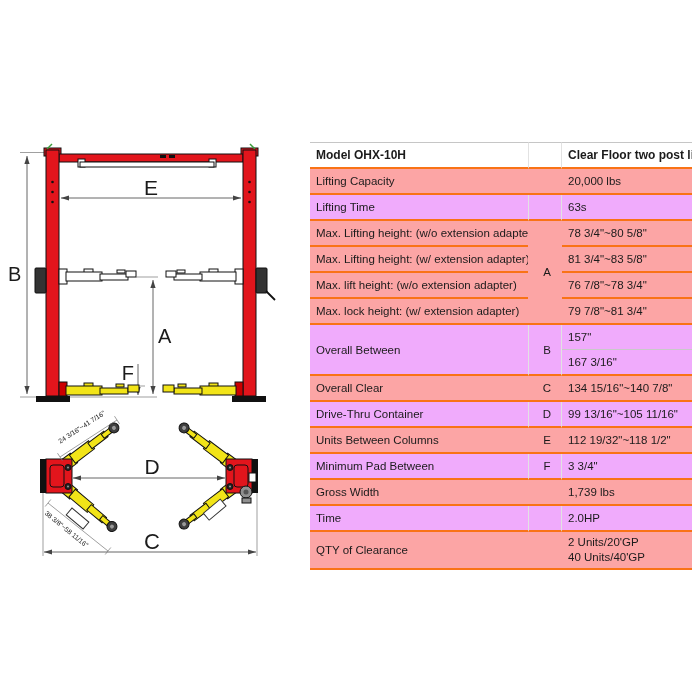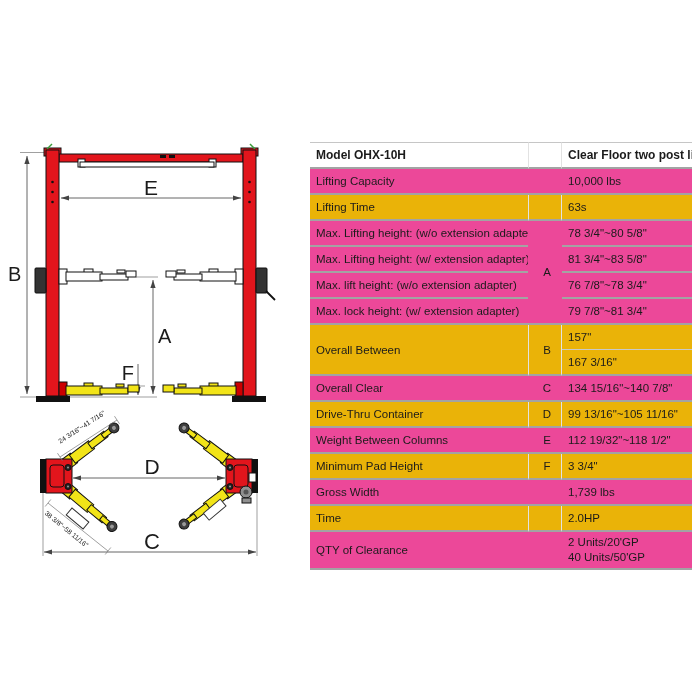--- a/index.html
+++ b/index.html
@@ -1,24 +1,24 @@
 <!DOCTYPE html>
 <html><head>
 <meta charset="utf-8">
 <style>
   html,body{margin:0;padding:0;background:#fff;}
   body{width:700px;height:700px;position:relative;font-family:"Liberation Sans",sans-serif;overflow:hidden;}
 
   .diagram-wrap{position:absolute;left:0;top:130px;width:312px;height:450px;}
 
   .spec-table{position:absolute;left:310px;top:142px;width:382px;border-collapse:separate;border-spacing:0;table-layout:fixed;}
-  .spec-table td{font-size:11.5px;color:#1b1b1b;height:24px;padding:0 2px 0 6px;vertical-align:middle;border-bottom:2px solid #a3a3a3;overflow:hidden;white-space:nowrap;}
+  .spec-table td{font-size:11.5px;color:#1b1b1b;height:24px;padding:0 2px 0 6px;vertical-align:middle;border-bottom:2px solid #f97316;overflow:hidden;white-space:nowrap;}
   .spec-table tr.hdr td{font-weight:bold;font-size:12px;border-top:1px solid #c6c6c6;background:#fff;}
-  .pink{background:#ec4899;}
-  .white{background:#eab308;}
+  .pink{background:#fca5a5;}
+  .white{background:#f0abfc;}
   .lt{text-align:center;padding:0;font-size:12px;}
   tr.wsep td.lt{border-left:1px solid #e2e2e2;border-right:1px solid #e2e2e2;}
   td.valsep{border-bottom:1px solid #c9c9c9 !important;}
   td.twoline{height:32px;line-height:1.3;padding-top:2px;padding-bottom:2px;}
   .vcell{padding-left:5px;}
 
   svg text{font-family:"Liberation Sans",sans-serif;fill:#1b1b1b;}
   .dimline{stroke:#555;stroke-width:0.9;fill:none;}
   .extline{stroke:#777;stroke-width:0.7;fill:none;}
 </style>
@@ -214,21 +214,21 @@
   <tbody>
       <tr class="hdr wsep">
     <td class="white">Model OHX-10H</td>
     <td class="white lt"></td>
     <td class="white vcell">Clear Floor two post lift</td>
   </tr>
 
   <tr>
     <td class="pink">Lifting Capacity</td>
     <td class="pink lt"></td>
-    <td class="pink vcell">10,000 lbs</td>
+    <td class="pink vcell">20,000 lbs</td>
   </tr>
 
   <tr class="wsep">
     <td class="white">Lifting Time</td>
     <td class="white lt"></td>
     <td class="white vcell">63s</td>
   </tr>
 
   <tr>
     <td class="pink">Max. Lifting height: (w/o extension adapter)</td>
@@ -263,27 +263,27 @@
     <td class="pink vcell">134 15/16"~140 7/8"</td>
   </tr>
 
   <tr class="wsep">
     <td class="white">Drive-Thru Container</td>
     <td class="white lt">D</td>
     <td class="white vcell">99 13/16"~105 11/16"</td>
   </tr>
 
   <tr>
-    <td class="pink">Weight Between Columns</td>
+    <td class="pink">Units Between Columns</td>
     <td class="pink lt">E</td>
     <td class="pink vcell">112 19/32"~118 1/2"</td>
   </tr>
 
   <tr class="wsep">
-    <td class="white">Minimum Pad Height</td>
+    <td class="white">Minimum Pad Between</td>
     <td class="white lt">F</td>
     <td class="white vcell">3  3/4"</td>
   </tr>
 
   <tr>
     <td class="pink">Gross Width</td>
     <td class="pink lt"></td>
     <td class="pink vcell">1,739 lbs</td>
   </tr>
 
@@ -291,17 +291,17 @@
     <td class="white">Time</td>
     <td class="white lt"></td>
     <td class="white vcell">2.0HP</td>
   </tr>
 
   <tr>
     <td class="pink twoline">QTY of Clearance</td>
     <td class="pink lt twoline"></td>
     <td class="pink vcell twoline">
       <div>2 Units/20'GP</div>
-      <div>40 Units/50'GP</div>
+      <div>40 Units/40'GP</div>
     </td>
   </tr>
 </tbody>
   </table>
 
 </body></html>

